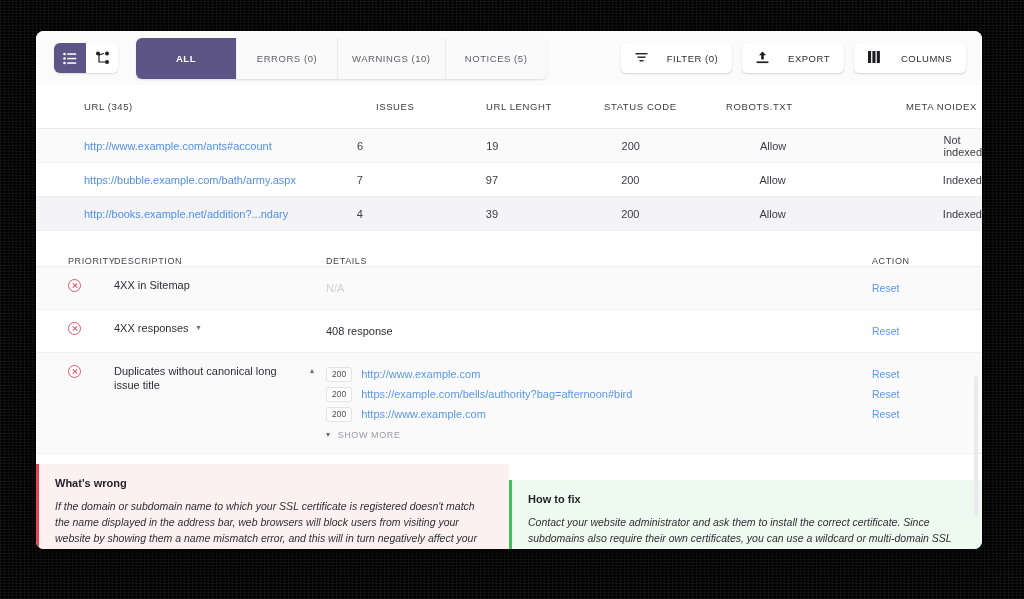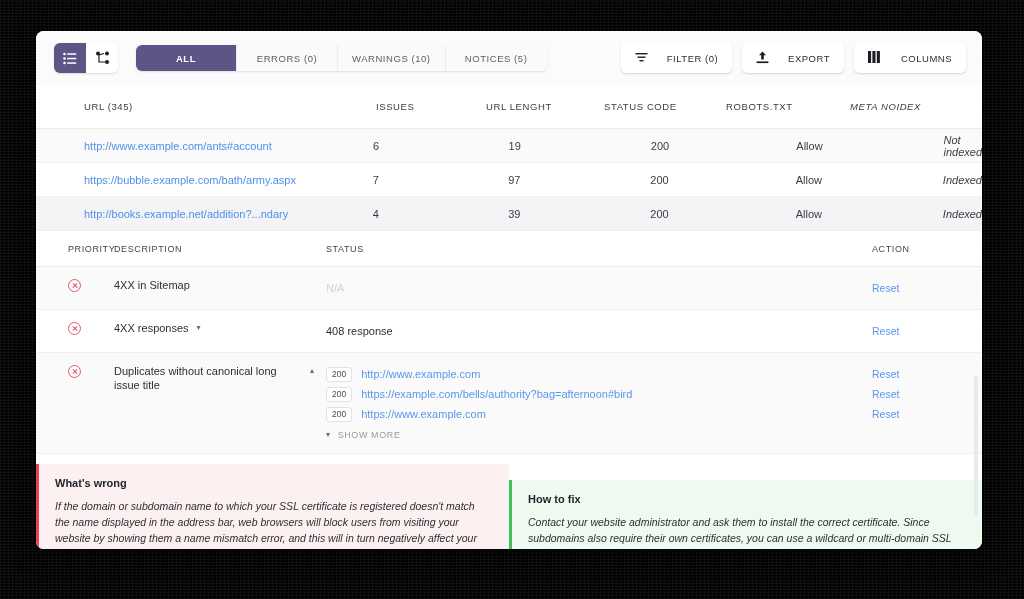--- a/index.html
+++ b/index.html
@@ -69,21 +69,21 @@
 
   .tabs {
     display: flex;
     background: #fbfbfc;
     border-radius: 6px;
     overflow: hidden;
     box-shadow: 0 1px 2px rgba(0,0,0,.12);
   }
   .tab {
     min-width: 101px;
-    height: 26px;
+    height: 41px;
     display: flex; align-items: center; justify-content: center;
     font-size: 9.5px;
     letter-spacing: .55px;
     color: #5d5d68;
     background: #fafafb;
     border-right: 1px solid #ececf0;
     padding: 0 14px;
     cursor: pointer;
     white-space: nowrap;
   }
@@ -113,22 +113,22 @@
     color: #2c2c34;
     cursor: pointer;
     white-space: nowrap;
   }
 
   
   .col-url    { width: 300px; padding-left: 20px; margin-left: 28px; }
   .col-issues { width: 122px; padding-left: 12px; }
   .col-len    { width: 118px; }
   .col-status { width: 122px; }
-  .col-robots { width: 124px; }
-  .col-meta   { flex: 1; font-style: italic; }
+  .col-robots { width: 180px; }
+  .col-meta   { flex: 1; }
 
   .thead {
     display: flex;
     align-items: center;
     height: 44px;
     font-size: 9.5px;
     letter-spacing: .6px;
     color: #3b3b45;
     background: #fff;
     border-bottom: 1px solid #ececed;
@@ -147,21 +147,21 @@
   .urlrow.expanded { background: #f4f4f6; }
   .urlrow a {
     color: #4f90e8;
     text-decoration: none;
     font-size: 11px;
   }
 
   
   .sub-head {
     display: flex;
-    align-items: center;
+    align-items: flex-end;
     height: 36px;
     font-size: 9px;
     letter-spacing: .6px;
     color: #44444e;
     background: #ffffff;
     border-bottom: 1px solid #ececed;
   }
   .sc-prio   { width: 78px; padding-left: 32px; }
   .sc-desc   { width: 212px; }
   .sc-det    { flex: 1; }
@@ -397,21 +397,21 @@
       <div class="col-issues">4</div>
       <div class="col-len">39</div>
       <div class="col-status">200</div>
       <div class="col-robots">Allow</div>
       <div class="col-meta">Indexed</div>
     </div>
 
     <div class="sub-head">
       <div class="sc-prio">PRIORITY</div>
       <div class="sc-desc">DESCRIPTION</div>
-      <div class="sc-det">STATUS</div>
+      <div class="sc-det">DETAILS</div>
       <div class="sc-act">ACTION</div>
     </div>
 
     <div class="issue-row alt">
       <div class="sc-prio">
         <div class="err-icon"></div>
       </div>
       <div class="sc-desc">
         <div class="desc-text">
           <span>4XX in Sitemap</span>

